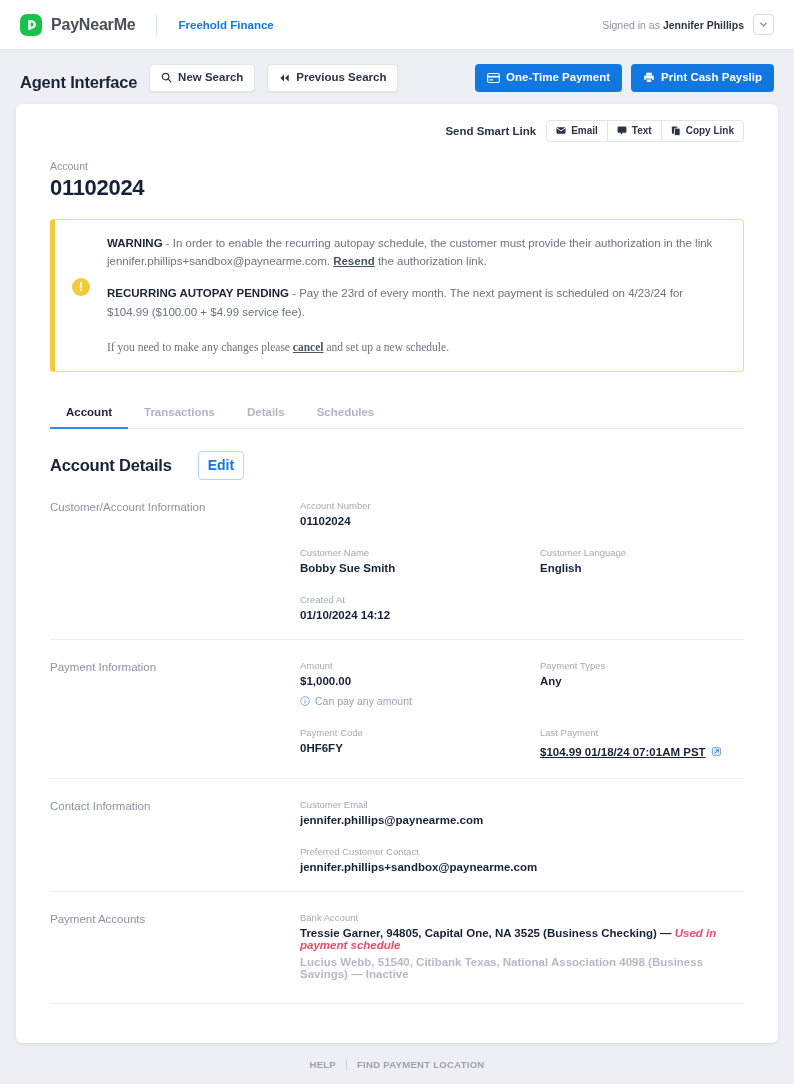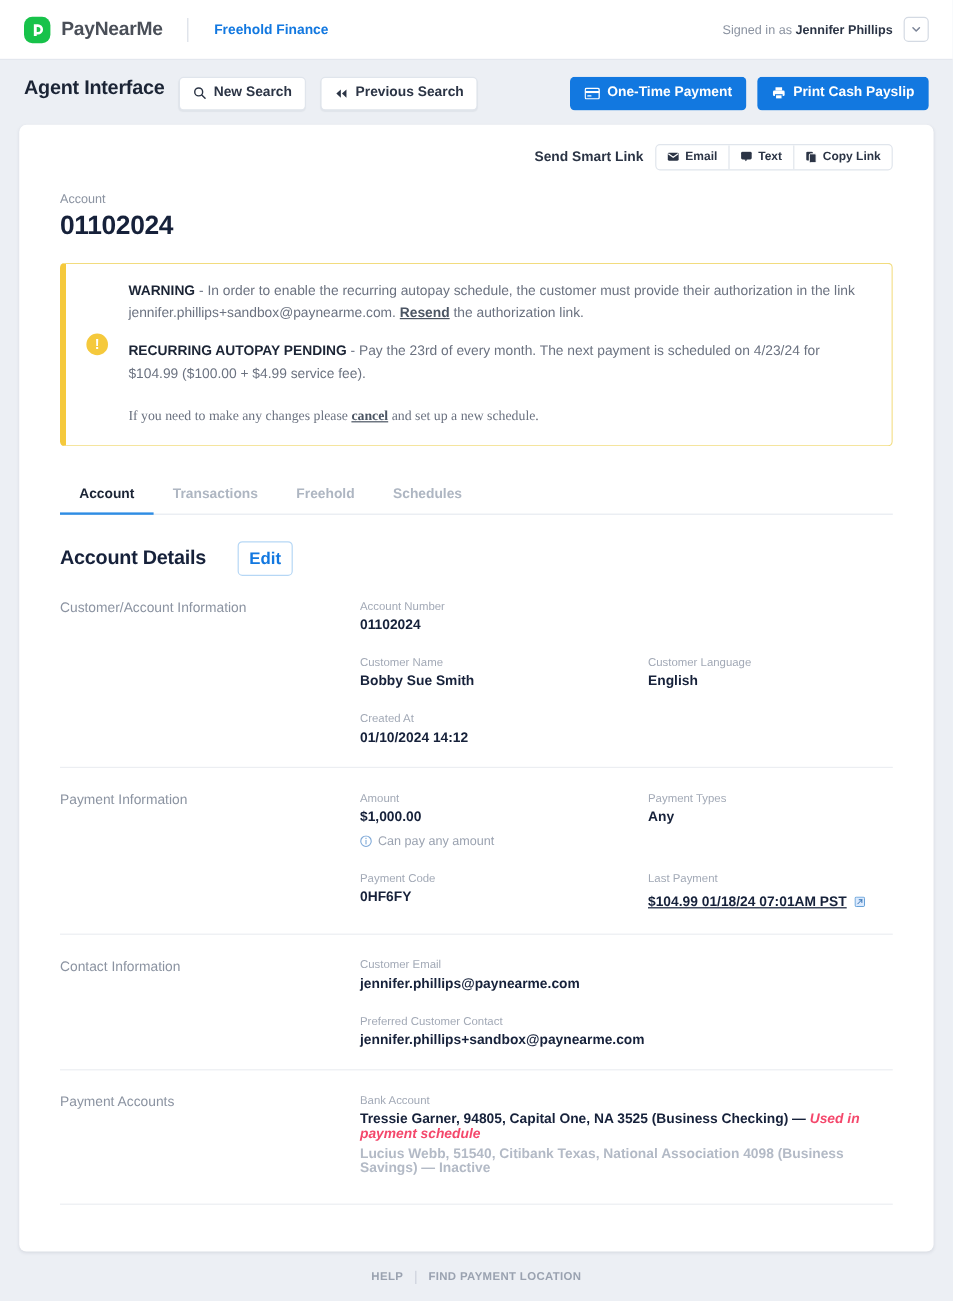--- a/index.html
+++ b/index.html
@@ -30,21 +30,21 @@
   .signed-in { font-size: 10.5px; color: #8b93a1; }
   .signed-in b { color: #2b3445; font-weight: bold; }
   .caret-btn {
     width: 21px; height: 21px; border: 1px solid #d4dae3; border-radius: 4px;
     background: #fff; display: flex; align-items: center; justify-content: center; cursor: pointer;
   }
   .caret-btn svg { display: block; }
 
   
   .agentbar {
-    display: flex; align-items: flex-start; padding: 14px 20px 12px 20px; gap: 12px; flex: 0 0 auto;
+    display: flex; align-items: flex-end; padding: 14px 20px 12px 20px; gap: 12px; flex: 0 0 auto;
   }
   .agent-title { font-size: 16.5px; font-weight: bold; color: #1b2435; letter-spacing: -0.2px; }
   .btn {
     display: inline-flex; align-items: center; gap: 6px; border-radius: 4px;
     font-size: 11.5px; font-weight: bold; cursor: pointer; white-space: nowrap;
     padding: 7px 11px; border: 1px solid transparent; line-height: 1;
   }
   .btn-white { background: #fff; border-color: #e0e5ec; color: #2b3445; box-shadow: 0 1px 1px rgba(26,38,60,.05); }
   .btn-blue  { background: #1278e0; color: #fff; }
   .agent-actions { margin-left: auto; display: flex; gap: 9px; }
@@ -246,21 +246,21 @@
           </div>
           <div class="alert-p spaced">
             <span>If you need to make any changes please </span><span class="ulink">cancel</span><span> and set up a new schedule.</span>
           </div>
         </div>
       </div>
 
       <div class="tabs">
         <span class="tab active">Account</span>
         <span class="tab">Transactions</span>
-        <span class="tab">Freehold</span>
+        <span class="tab">Details</span>
         <span class="tab">Schedules</span>
       </div>
 
       <div class="details-head">
         <span class="details-title">Account Details</span>
         <span class="edit-btn">Edit</span>
       </div>
 
       <div class="section">
         <div class="section-label">Customer/Account Information</div>

